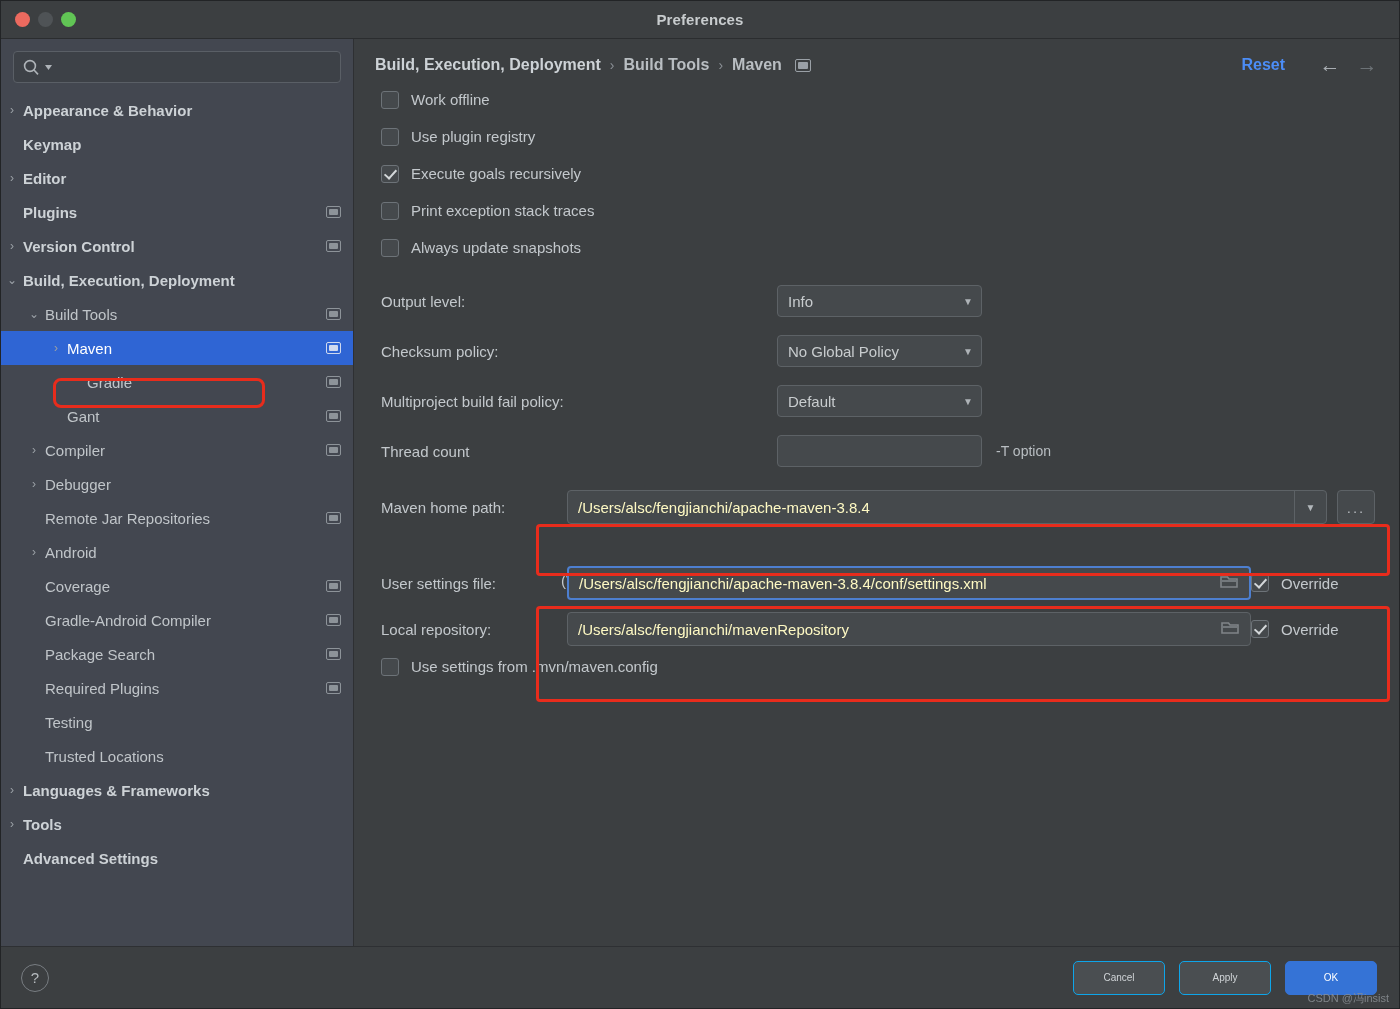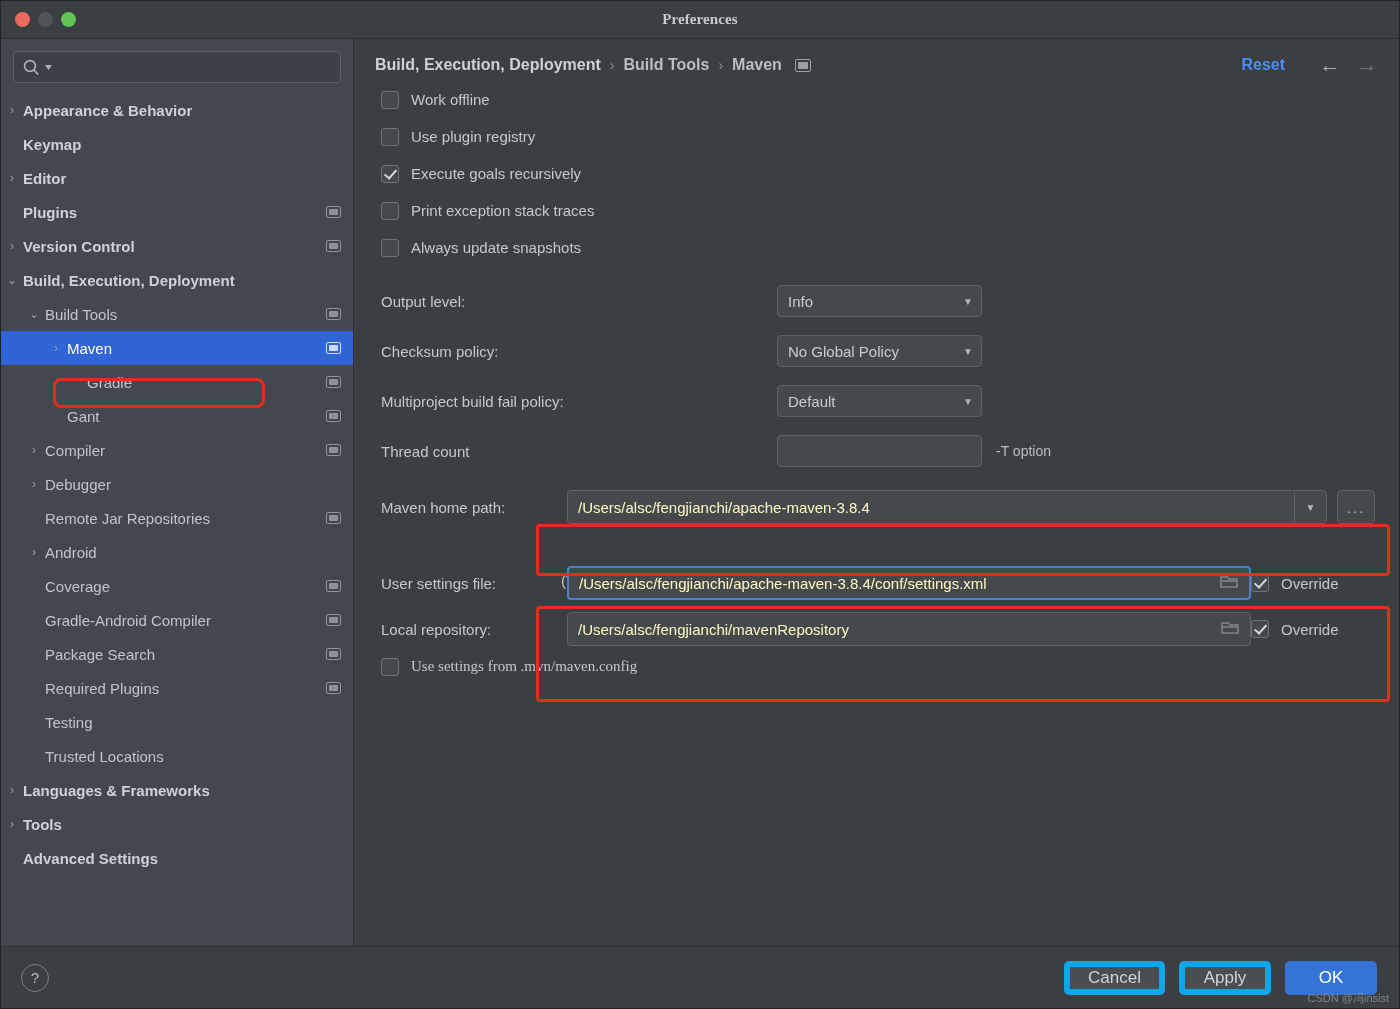--- a/index.html
+++ b/index.html
@@ -26,21 +26,21 @@
     display: flex; align-items: center;
     position: relative;
   }
   .traffic { display: flex; gap: 8px; padding-left: 14px; align-items: center; }
   .tl { width: 15px; height: 15px; border-radius: 50%; }
   .tl.red    { background: #ec6a5f; }
   .tl.yellow { background: #4f5356; }
   .tl.green  { background: #61c555; }
   .win-title {
     position: absolute; left: 0; right: 0; text-align: center;
-    font-size: 15px; font-weight: bold; color: #c8ccce; letter-spacing: .1px; font-family: Liberation Serif, serif;
+    font-size: 15px; font-weight: bold; color: #c8ccce; letter-spacing: .1px;
   }
 
   
   .body { flex: 1; display: flex; min-height: 0; }
 
   
   .sidebar {
     width: 353px; min-width: 353px;
     background: #434750;
     border-right: 1px solid #2e3033;
@@ -195,22 +195,22 @@
   }
   .help-btn {
     width: 28px; height: 28px; border-radius: 50%;
     border: 1px solid #787d82; color: #b6bbbf;
     display: flex; align-items: center; justify-content: center;
     font-size: 15px;
   }
   .foot-spacer { flex: 1; }
   .btn {
     height: 34px; min-width: 92px; padding: 0 18px;
-    border: 6px solid #0ea5e9; border-radius: 5px;
-    background: #4a4e51; color: #d0d4d7; font-size: 17px;
+    border: 1px solid #0ea5e9; border-radius: 5px;
+    background: #4a4e51; color: #d0d4d7; font-size: 10px;
     display: flex; align-items: center; justify-content: center;
     margin-left: 14px; font-family: "Liberation Sans", sans-serif;
   }
   .btn.primary { background: #3573d6; border-color: #3573d6; color: #ffffff; }
   .watermark {
     position: absolute; right: 10px; bottom: 2px;
     font-size: 11px; color: #8b9095; opacity: .85;
   }
 </style>
 </head>
@@ -463,21 +463,21 @@
               <line x1="2" y1="8" x2="16" y2="8" stroke="#b0b5b9" stroke-width="1.6"></line>
             </svg>
           </span>
         </div>
         <div class="override-wrap">
           <span class="chk checked"></span>
           <span class="override-lbl">Override</span>
         </div>
       </div>
 
-      <div class="chk-row" style="margin-top:6px;font-family:Liberation Serif, serif;">
+      <div class="chk-row" style="margin-top:6px;">
         <span class="chk"></span>
         <span class="chk-label">Use settings from .mvn/maven.config</span>
       </div>
 
       <div class="anno" style="left:182px; top:485px; width:854px; height:52px;"></div>
       <div class="anno" style="left:182px; top:567px; width:854px; height:96px;"></div>
     </div>
   </div>
 
   <div class="footer">

